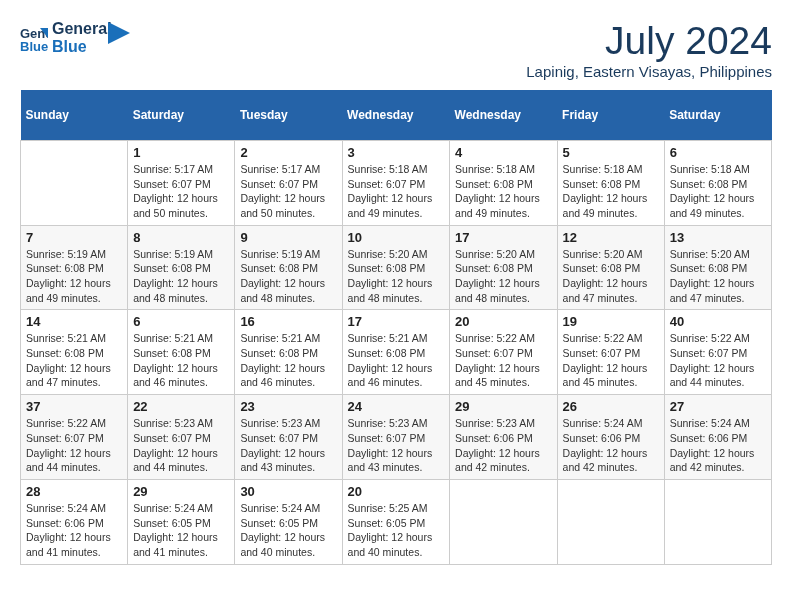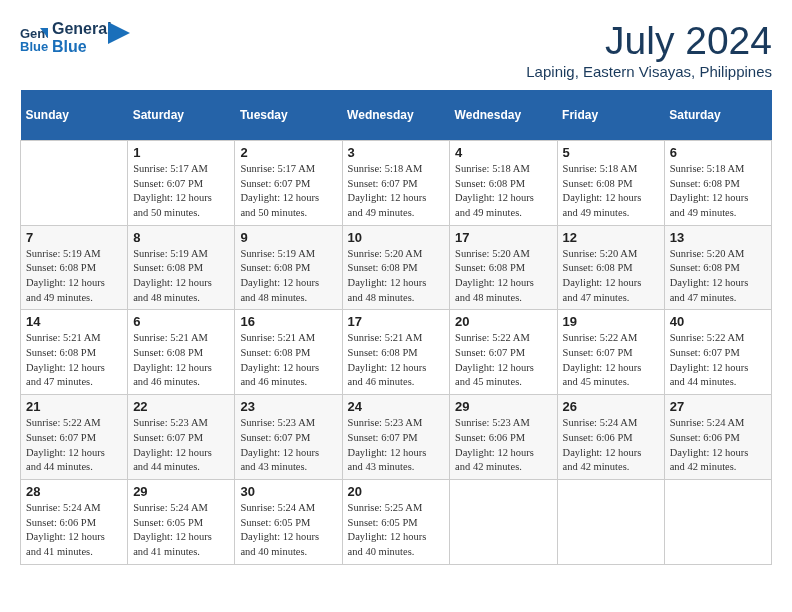--- a/index.html
+++ b/index.html
@@ -67,21 +67,20 @@
       font-weight: bold;
       font-size: 13px;
       color: #222;
       display: block;
       margin-bottom: 2px;
     }
     .day-info {
       font-size: 10.5px;
       color: #333;
       line-height: 1.4;
-      font-family: Liberation Serif, serif;
     }
     .empty-cell {
       background: #fff;
     }
   </style>
 </head>
 <body>
 
 <div class="header">
   <div class="logo">
@@ -259,21 +258,21 @@
         <td>
           <span class="day-number">40</span>
           <div class="day-info" style="white-space: pre-line;">Sunrise: 5:22 AM
 Sunset: 6:07 PM
 Daylight: 12 hours
 and 44 minutes.</div>
         </td>
       </tr>
       <tr>
         <td>
-          <span class="day-number">21</span>
+          <span class="day-number">37</span>
           <div class="day-info" style="white-space: pre-line;">Sunrise: 5:22 AM
 Sunset: 6:07 PM
 Daylight: 12 hours
 and 44 minutes.</div>
         </td>
         <td>
           <span class="day-number">22</span>
           <div class="day-info" style="white-space: pre-line;">Sunrise: 5:23 AM
 Sunset: 6:07 PM
 Daylight: 12 hours

